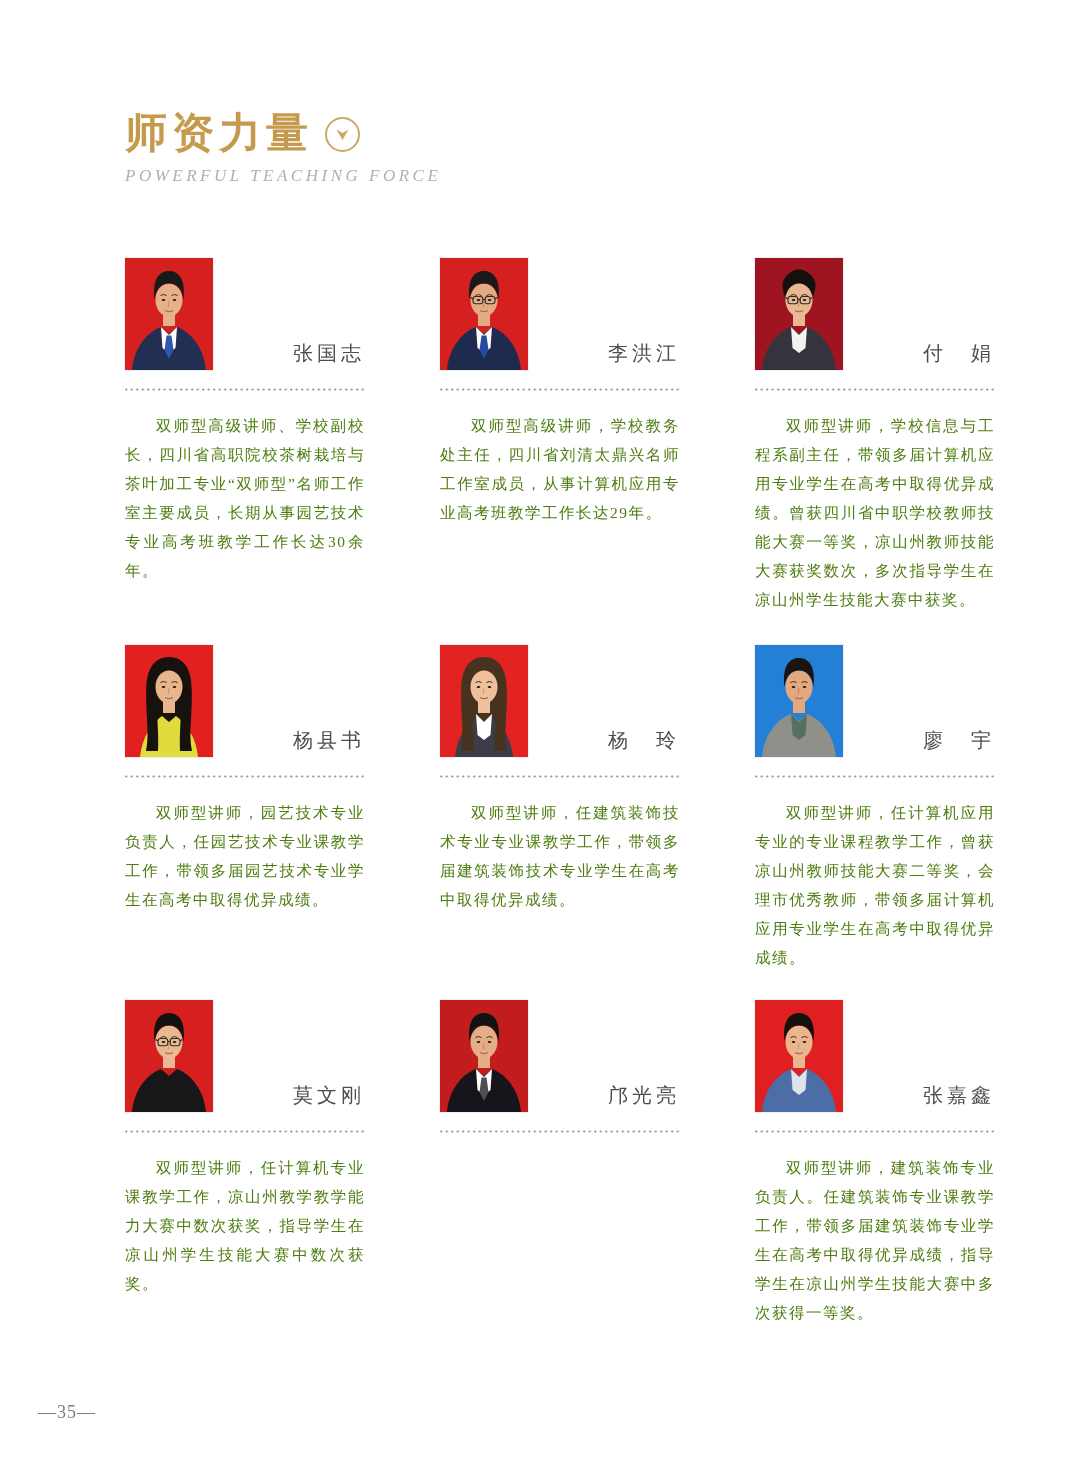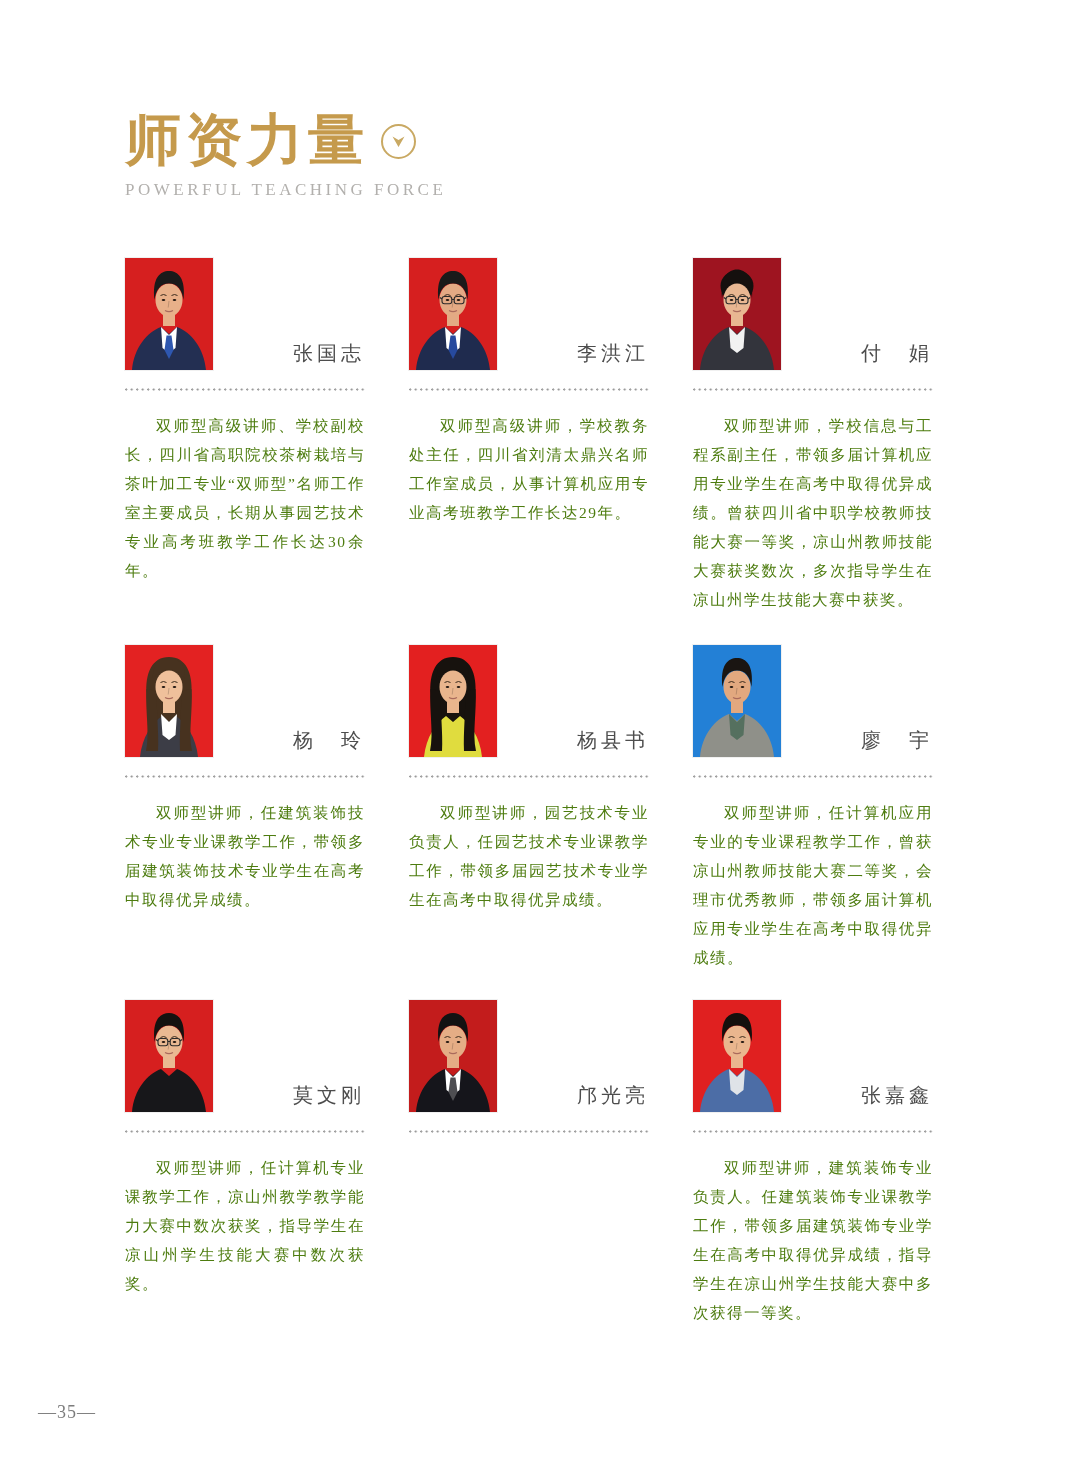--- a/index.html
+++ b/index.html
@@ -4,30 +4,30 @@
 <style>
   html,body{margin:0;padding:0;}
   body{
     width:1080px;height:1465px;position:relative;background:#ffffff;
     font-family:"Liberation Serif","DejaVu Serif",serif;
     overflow:hidden;
   }
   .header{position:absolute;left:125px;top:112px;}
   .title-row{display:flex;align-items:center;gap:12px;}
   .page-title{
-    font-size:56px;font-weight:700;color:#c59a4c;letter-spacing:5px;line-height:1;
+    font-size:42px;font-weight:700;color:#c59a4c;letter-spacing:5px;line-height:1;
   }
   .title-icon{width:31px;height:31px;border:2px solid #c9a963;border-radius:50%;
     display:flex;align-items:center;justify-content:center;margin-top:2px;}
   .subtitle{
-    margin-top:12px;font-size:17px;color:#b2b0ad;letter-spacing:3.5px;
+    margin-top:12px;font-size:17px;color:#b2b0ad;letter-spacing:3.5px;font-style:italic;
   }
   .grid{
     position:absolute;left:125px;top:258px;
-    display:grid;grid-template-columns:240px 240px 240px;column-gap:44px;
+    display:grid;grid-template-columns:240px 240px 240px;column-gap:75px;
     grid-template-rows:387px 355px auto;align-items:start;
   }
   .card{width:240px;}
   .photo-row{height:112px;display:flex;justify-content:space-between;align-items:flex-end;}
   .photo{width:88px;height:112px;box-shadow:0 0 0 1px rgba(0,0,0,0.06);}
   .photo svg{display:block;}
   .name{
     font-size:20px;color:#4d4d4d;letter-spacing:4px;padding-bottom:3px;white-space:nowrap;
   }
   .dots{
@@ -136,20 +136,45 @@
               <line x1="42.8" y1="41.5" x2="45.2" y2="41.5"></line>
               <line x1="33" y1="41" x2="30.8" y2="39.5"></line>
               <line x1="55" y1="41" x2="57.2" y2="39.5"></line>
             </g>
           </svg>
         </div>
       <div class="name">付　娟</div>
     </div>
     <div class="dots"></div>
     <p class="bio">双师型讲师，学校信息与工程系副主任，带领多届计算机应用专业学生在高考中取得优异成绩。曾获四川省中职学校教师技能大赛一等奖，凉山州教师技能大赛获奖数次，多次指导学生在凉山州学生技能大赛中获奖。</p>
+  </div>
+
+  <div class="card">
+    <div class="photo-row">
+      <div class="photo">
+          <svg width="88" height="112" viewBox="0 0 88 112" xmlns="http://www.w3.org/2000/svg">
+            <rect width="88" height="112" fill="#e32020"></rect>
+            <path d="M44 12 C27 12 20 28 21.5 50 C22.5 72 25 90 20 106 L68 106 C63 90 65.5 72 66.5 50 C68 28 61 12 44 12 Z" fill="#17120e"></path>
+            <rect x="38" y="52" width="12" height="16" fill="#e9b58d"></rect>
+            <path d="M15 112 C17 92 27 78 37 71 L44 77 L51 71 C61 78 71 92 73 112 Z" fill="#e0dc3e"></path>
+            <path d="M21.5 44 C20 66 25 88 21 106 L33 106 C34 88 31 64 32 46 Z" fill="#17120e"></path>
+            <path d="M66.5 44 C68 66 63 88 67 106 L55 106 C54 88 57 64 56 46 Z" fill="#17120e"></path>
+            <ellipse cx="44" cy="42" rx="13.5" ry="16.5" fill="#e9b58d"></ellipse>
+            <path d="M44 13 C33 13 27 22 28 34 C33 26.5 38 24.5 44 24.5 C50 24.5 55 26.5 60 34 C61 22 55 13 44 13 Z" fill="#17120e"></path>
+            <path d="M35.5 37.5 q3 -2 6 0 M46.5 37.5 q3 -2 6 0" stroke="#3b2b1d" stroke-width="1" fill="none"></path>
+            <ellipse cx="38.5" cy="42" rx="1.8" ry="1.1" fill="#221711"></ellipse>
+            <ellipse cx="49.5" cy="42" rx="1.8" ry="1.1" fill="#221711"></ellipse>
+            <path d="M44 43 L43.2 49.5" stroke="rgba(0,0,0,0.18)" stroke-width="1" fill="none"></path>
+            <path d="M40 52.5 q4 2.2 8 0" stroke="#a96a5c" stroke-width="1.2" fill="none"></path>
+          </svg>
+        </div>
+      <div class="name">杨县书</div>
+    </div>
+    <div class="dots"></div>
+    <p class="bio">双师型讲师，园艺技术专业负责人，任园艺技术专业课教学工作，带领多届园艺技术专业学生在高考中取得优异成绩。</p>
   </div>
 
   <div class="card">
     <div class="photo-row">
       <div class="photo">
           <svg width="88" height="112" viewBox="0 0 88 112" xmlns="http://www.w3.org/2000/svg">
             <rect width="88" height="112" fill="#e32222"></rect>
             <path d="M44 12 C27 12 20 28 21.5 50 C22.5 72 25 90 20 106 L68 106 C63 90 65.5 72 66.5 50 C68 28 61 12 44 12 Z" fill="#47321f"></path>
             <rect x="38" y="52" width="12" height="16" fill="#efc09b"></rect>
             <path d="M15 112 C17 92 27 78 37 71 L44 77 L51 71 C61 78 71 92 73 112 Z" fill="#3c3d46"></path>
@@ -168,45 +193,20 @@
       <div class="name">杨　玲</div>
     </div>
     <div class="dots"></div>
     <p class="bio">双师型讲师，任建筑装饰技术专业专业课教学工作，带领多届建筑装饰技术专业学生在高考中取得优异成绩。</p>
   </div>
 
   <div class="card">
     <div class="photo-row">
       <div class="photo">
           <svg width="88" height="112" viewBox="0 0 88 112" xmlns="http://www.w3.org/2000/svg">
-            <rect width="88" height="112" fill="#e32020"></rect>
-            <path d="M44 12 C27 12 20 28 21.5 50 C22.5 72 25 90 20 106 L68 106 C63 90 65.5 72 66.5 50 C68 28 61 12 44 12 Z" fill="#17120e"></path>
-            <rect x="38" y="52" width="12" height="16" fill="#e9b58d"></rect>
-            <path d="M15 112 C17 92 27 78 37 71 L44 77 L51 71 C61 78 71 92 73 112 Z" fill="#e0dc3e"></path>
-            <path d="M21.5 44 C20 66 25 88 21 106 L33 106 C34 88 31 64 32 46 Z" fill="#17120e"></path>
-            <path d="M66.5 44 C68 66 63 88 67 106 L55 106 C54 88 57 64 56 46 Z" fill="#17120e"></path>
-            <ellipse cx="44" cy="42" rx="13.5" ry="16.5" fill="#e9b58d"></ellipse>
-            <path d="M44 13 C33 13 27 22 28 34 C33 26.5 38 24.5 44 24.5 C50 24.5 55 26.5 60 34 C61 22 55 13 44 13 Z" fill="#17120e"></path>
-            <path d="M35.5 37.5 q3 -2 6 0 M46.5 37.5 q3 -2 6 0" stroke="#3b2b1d" stroke-width="1" fill="none"></path>
-            <ellipse cx="38.5" cy="42" rx="1.8" ry="1.1" fill="#221711"></ellipse>
-            <ellipse cx="49.5" cy="42" rx="1.8" ry="1.1" fill="#221711"></ellipse>
-            <path d="M44 43 L43.2 49.5" stroke="rgba(0,0,0,0.18)" stroke-width="1" fill="none"></path>
-            <path d="M40 52.5 q4 2.2 8 0" stroke="#a96a5c" stroke-width="1.2" fill="none"></path>
-          </svg>
-        </div>
-      <div class="name">杨县书</div>
-    </div>
-    <div class="dots"></div>
-    <p class="bio">双师型讲师，园艺技术专业负责人，任园艺技术专业课教学工作，带领多届园艺技术专业学生在高考中取得优异成绩。</p>
-  </div>
-
-  <div class="card">
-    <div class="photo-row">
-      <div class="photo">
-          <svg width="88" height="112" viewBox="0 0 88 112" xmlns="http://www.w3.org/2000/svg">
             <rect width="88" height="112" fill="#2380d6"></rect>
             <rect x="38" y="52" width="12" height="16" fill="#e2a87f"></rect>
             <path d="M7 112 C9 90 22 74 36 69 L44 76 L52 69 C66 74 79 90 81 112 Z" fill="#8f9089"></path>
             <path d="M36 69 L44 77 L52 69 L50.5 90 L44 95 L37.5 90 Z" fill="#55705f"></path>
             <ellipse cx="44" cy="42" rx="13.5" ry="16.5" fill="#e2a87f"></ellipse>
             <path d="M29.5 42 C27 20 35 13 44 13 C53 13 61 20 58.5 42 C57 31 52 25.5 44 25.5 C36 25.5 31 31 29.5 42 Z" fill="#1a1512"></path>
             <path d="M35.5 37.5 q3 -2 6 0 M46.5 37.5 q3 -2 6 0" stroke="#3b2b1d" stroke-width="1" fill="none"></path>
             <ellipse cx="38.5" cy="42" rx="1.8" ry="1.1" fill="#221711"></ellipse>
             <ellipse cx="49.5" cy="42" rx="1.8" ry="1.1" fill="#221711"></ellipse>
             <path d="M44 43 L43.2 49.5" stroke="rgba(0,0,0,0.18)" stroke-width="1" fill="none"></path>

